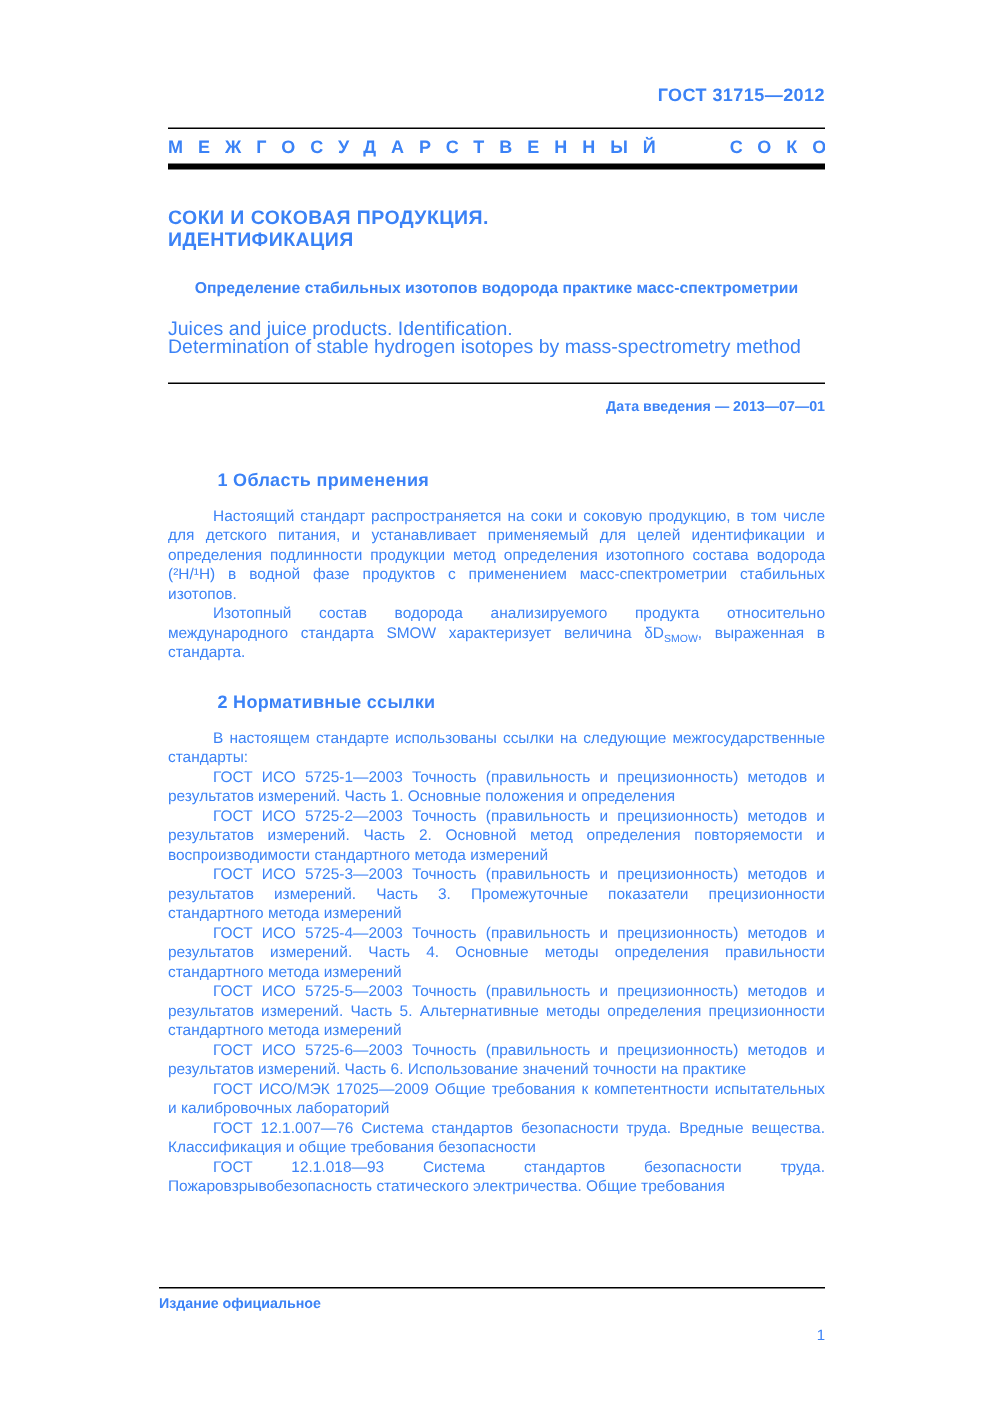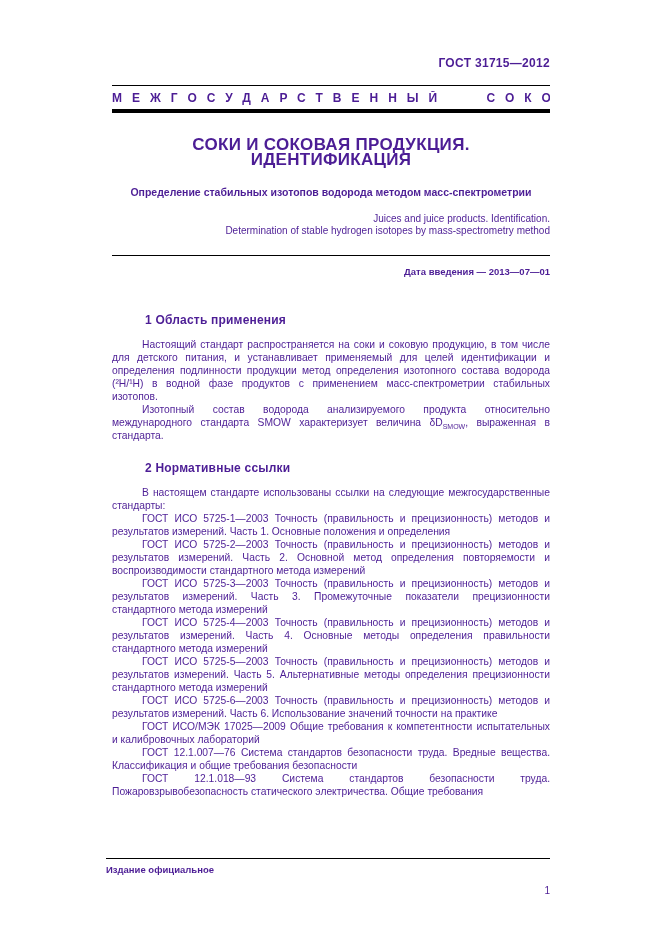--- a/index.html
+++ b/index.html
@@ -2,21 +2,21 @@
 <html><head>
 <meta charset="utf-8">
 <style>
   html, body { margin: 0; padding: 0; background: #ffffff; }
   .page {
     position: relative;
     width: 527px;
     height: 936px;
     margin: 0 auto;
     background: #ffffff;
-    color: #4c1d95;
+    color: #3b82f6;
     font-family: "Liberation Sans", sans-serif;
     overflow: hidden;
   }
   .content {
     position: absolute;
     left: 45px;
     right: 44px;
     top: 0;
   }
   .doc-number {
@@ -34,36 +34,35 @@
     font-weight: bold;
     font-size: 12px;
     letter-spacing: 10px;
     word-spacing: 26px;
     white-space: nowrap;
     overflow: hidden;
   }
   .banner-rule { margin-top: 4px; }
   .title-ru {
     margin-top: 24px;
-    text-align: center;
     font-weight: bold;
-    font-size: 17px;
+    font-size: 13px;
     line-height: 15px;
     letter-spacing: 0.3px;
   }
   .subtitle {
     margin-top: 19px;
     text-align: center;
     font-weight: bold;
     font-size: 10.5px;
   }
   .title-en {
     margin-top: 15px;
-    text-align: right;
-    font-size: 10px;
+    text-align: left;
+    font-size: 13px;
     line-height: 12px;
   }
   .date-rule { margin-top: 18px; }
   .effective-date {
     margin-top: 10px;
     text-align: right;
     font-weight: bold;
     font-size: 9.5px;
   }
   h2.sec {
@@ -111,21 +110,21 @@
 
     <div class="banner">МЕЖГОСУДАРСТВЕННЫЙ СОКОВАЯ</div>
 
     <div class="rule thick banner-rule"></div>
 
     <div class="title-ru">
       <div>СОКИ И СОКОВАЯ ПРОДУКЦИЯ.</div>
       <div>ИДЕНТИФИКАЦИЯ</div>
     </div>
 
-    <div class="subtitle">Определение стабильных изотопов водорода методом масс-спектрометрии</div>
+    <div class="subtitle">Определение стабильных изотопов водорода практике масс-спектрометрии</div>
 
     <div class="title-en">
       <div>Juices and juice products. Identification.</div>
       <div>Determination of stable hydrogen isotopes by mass-spectrometry method</div>
     </div>
 
     <div class="rule date-rule"></div>
 
     <div class="effective-date">Дата введения — 2013—07—01</div>
 

